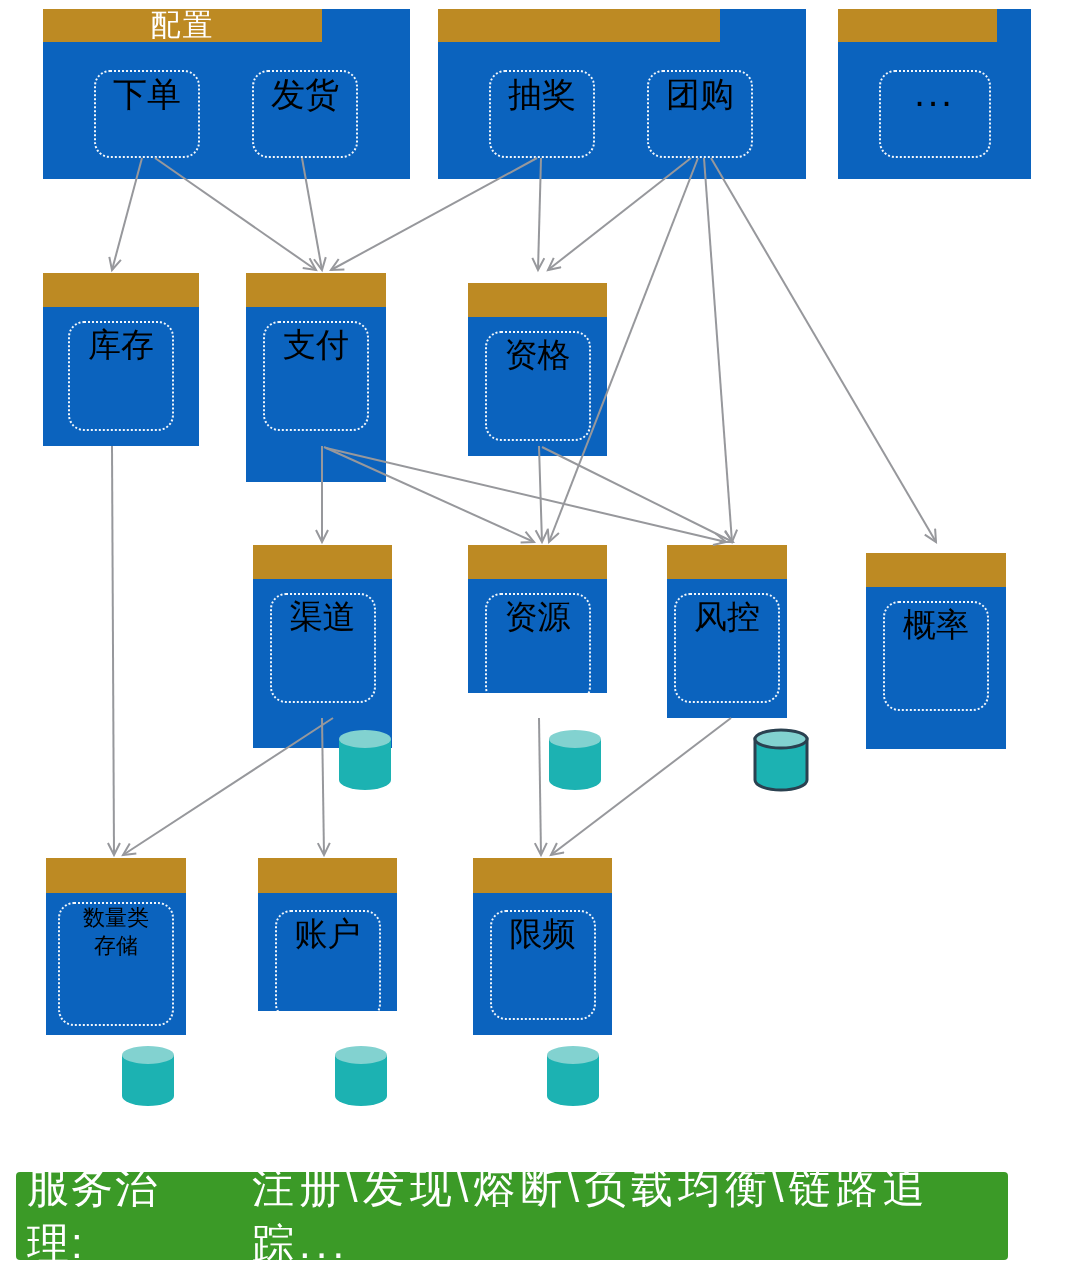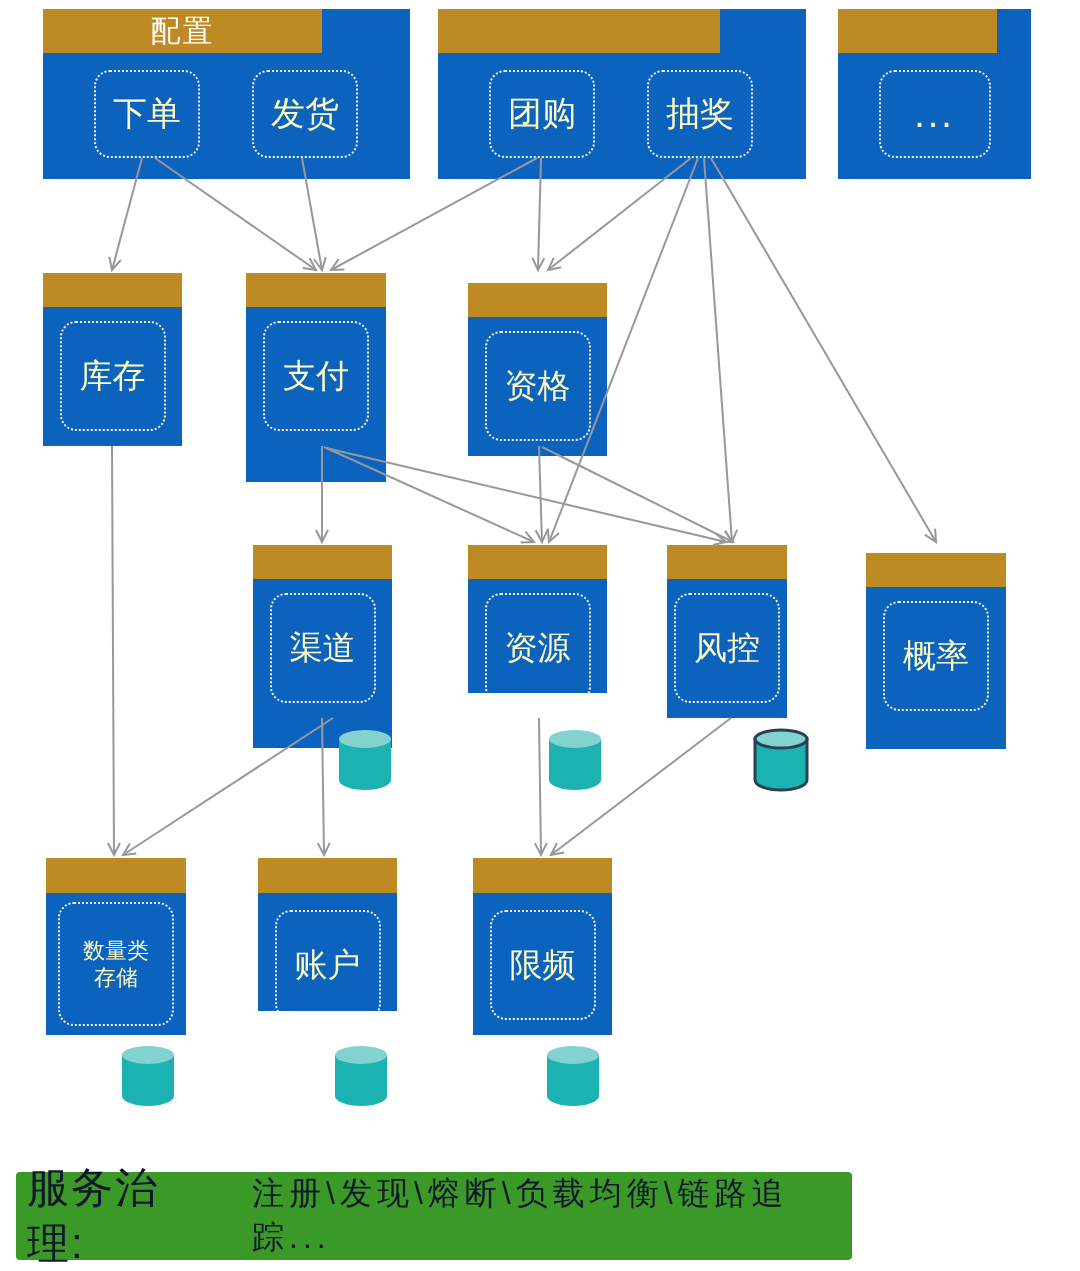--- a/index.html
+++ b/index.html
@@ -6,52 +6,52 @@
     --blue:#0b63be; --orange:#bd8a23; --gray:#97989c;
     --teal:#1cb2b2; --teal_light:#82d2d0; --teal_dark:#2a4150;
     --green:#3b9a27; --white:#ffffff;
   }
   html,body{margin:0;padding:0;background:#ffffff;}
   body{font-family:"Liberation Sans","DejaVu Sans",sans-serif;}
   .stage{position:relative;width:1080px;height:1271px;background:#ffffff;overflow:hidden;}
 
   
   .group{position:absolute;background:var(--blue);}
-  .tab{position:absolute;left:0;top:0;height:44px;background:var(--orange);
+  .tab{position:absolute;left:0;top:0;height:33px;background:var(--orange);
        display:flex;align-items:center;justify-content:center;}
   .tab span{color:#fff;font-size:30px;letter-spacing:2px;}
   .chips{position:absolute;top:61px;display:flex;}
 
   
   .chip{border:2px dotted rgba(255,255,255,.95);border-radius:16px;
-        display:flex;flex-direction:column;align-items:center;justify-content:center;
-        color:#fef9c3;box-sizing:border-box;}
+        display:flex;flex-direction:column;align-items:center;
+        color:#000000;box-sizing:border-box;}
   .chip-sm{width:106px;height:88px;font-size:34px;}
   .chip-md{width:106px;height:110px;font-size:33px;}
   .chip-lg{width:116px;height:124px;font-size:22px;line-height:1.25;}
   .chip-dots{width:112px;height:88px;font-size:38px;letter-spacing:3px;}
 
   
   .svc{position:absolute;background:var(--blue);}
   .hdr{width:100%;height:34px;background:var(--orange);}
   .svc .chip-md{margin:14px auto 0;}
   .svc .chip-lg{margin:9px auto 0;}
   .svc .chip-md.r4{margin-top:17px;}
 
   .cyl{position:absolute;}
 
   svg.wires{position:absolute;left:0;top:0;z-index:10;pointer-events:none;}
   .arrow{stroke:var(--gray);stroke-width:2;fill:none;}
   .head{stroke:var(--gray);stroke-width:2;fill:none;}
 
-  .banner{position:absolute;left:16px;top:1172px;width:836px;height:88px;
+  .banner{position:absolute;left:16px;top:1172px;width:992px;height:88px;
           background:var(--green);border-radius:4px;display:flex;align-items:center;
-          color:#0f172a;padding-left:11px;box-sizing:border-box;}
+          color:#ffffff;padding-left:11px;box-sizing:border-box;}
   .banner .pfx{font-size:42px;letter-spacing:2px;}
-  .banner .itm{font-size:32px;letter-spacing:5px;margin-left:40px;}
+  .banner .itm{font-size:42px;letter-spacing:5px;margin-left:40px;}
 </style>
 </head>
 <body>
 
 <div class="stage">
 
   <div class="group" style="left:43px;top:9px;width:367px;height:170px">
     <div class="tab" style="width:279px">
       <span>配置</span>
     </div>
@@ -64,40 +64,40 @@
         </div>
     </div>
   </div>
 
   <div class="group" style="left:438px;top:9px;width:368px;height:170px">
     <div class="tab" style="width:282px">
       <span></span>
     </div>
     <div class="chips" style="left:51px;gap:52px">
       <div class="chip chip-sm">
+          <span>抽奖</span>
+        </div>
+      <div class="chip chip-sm">
           <span>团购</span>
-        </div>
-      <div class="chip chip-sm">
-          <span>抽奖</span>
         </div>
     </div>
   </div>
 
   <div class="group" style="left:838px;top:9px;width:193px;height:170px">
     <div class="tab" style="width:159px">
       <span></span>
     </div>
     <div class="chips" style="left:0;right:0;justify-content:center">
       <div class="chip chip-dots">
           <span>...</span>
         </div>
     </div>
   </div>
 
-  <div class="svc" style="left:43px;top:273px;width:139px;height:173px">
+  <div class="svc" style="left:43px;top:273px;width:156px;height:173px">
     <div class="hdr"></div>
     <div class="chip chip-md">
         <span>库存</span>
       </div>
   </div>
   <div class="svc" style="left:246px;top:273px;width:140px;height:209px">
     <div class="hdr"></div>
     <div class="chip chip-md">
         <span>支付</span>
       </div>

